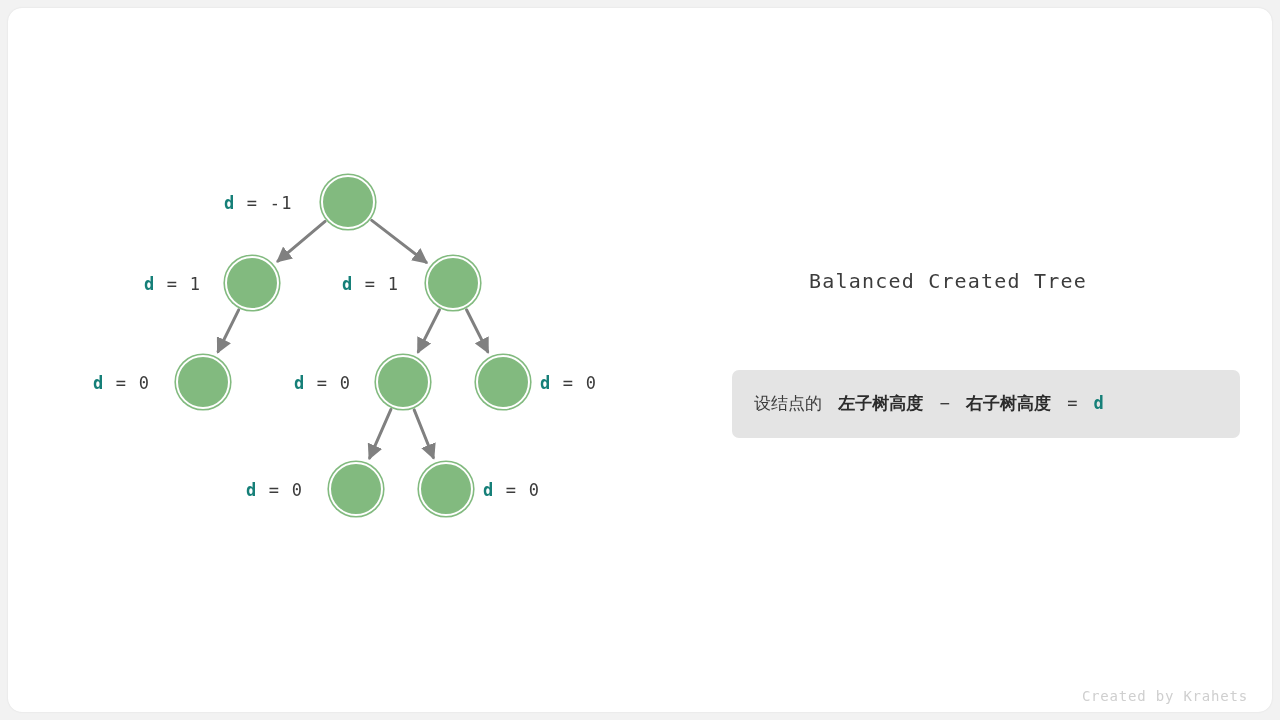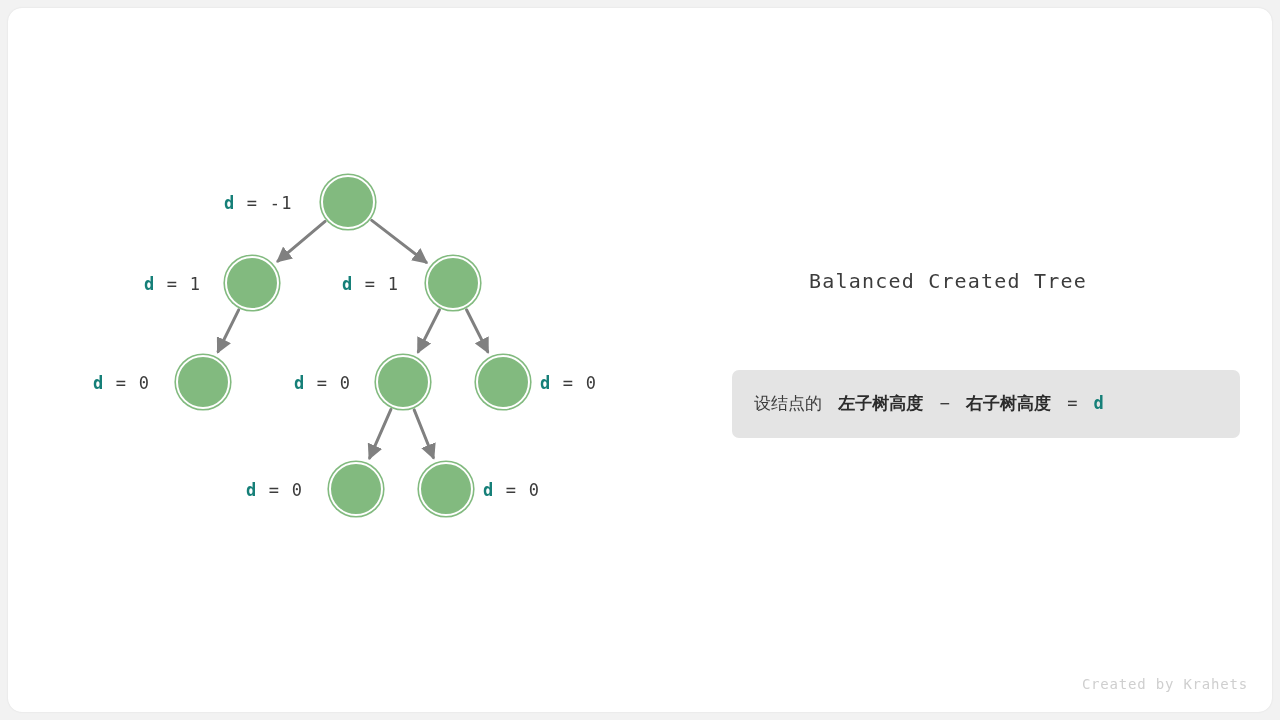--- a/index.html
+++ b/index.html
@@ -129,21 +129,21 @@
     white-space: nowrap;
   }
   .formula-line .strong { font-weight: bold; color: #2c2c2c; }
   .formula-line .d-var  { color: #157f78; font-weight: bold;
                           font-family: "DejaVu Sans Mono", monospace; }
   .formula-line .mono   { font-family: "DejaVu Sans Mono", monospace; }
 
   #footer-credit {
     position: absolute;
     right: 32px;
-    bottom: 28px;
+    bottom: 16px;
     font-family: "DejaVu Sans Mono", monospace;
     font-size: 14px;
     letter-spacing: 0.8px;
     color: #cfcfcf;
   }
 </style>
 </head>
 <body>
 
 <div id="canvas">

